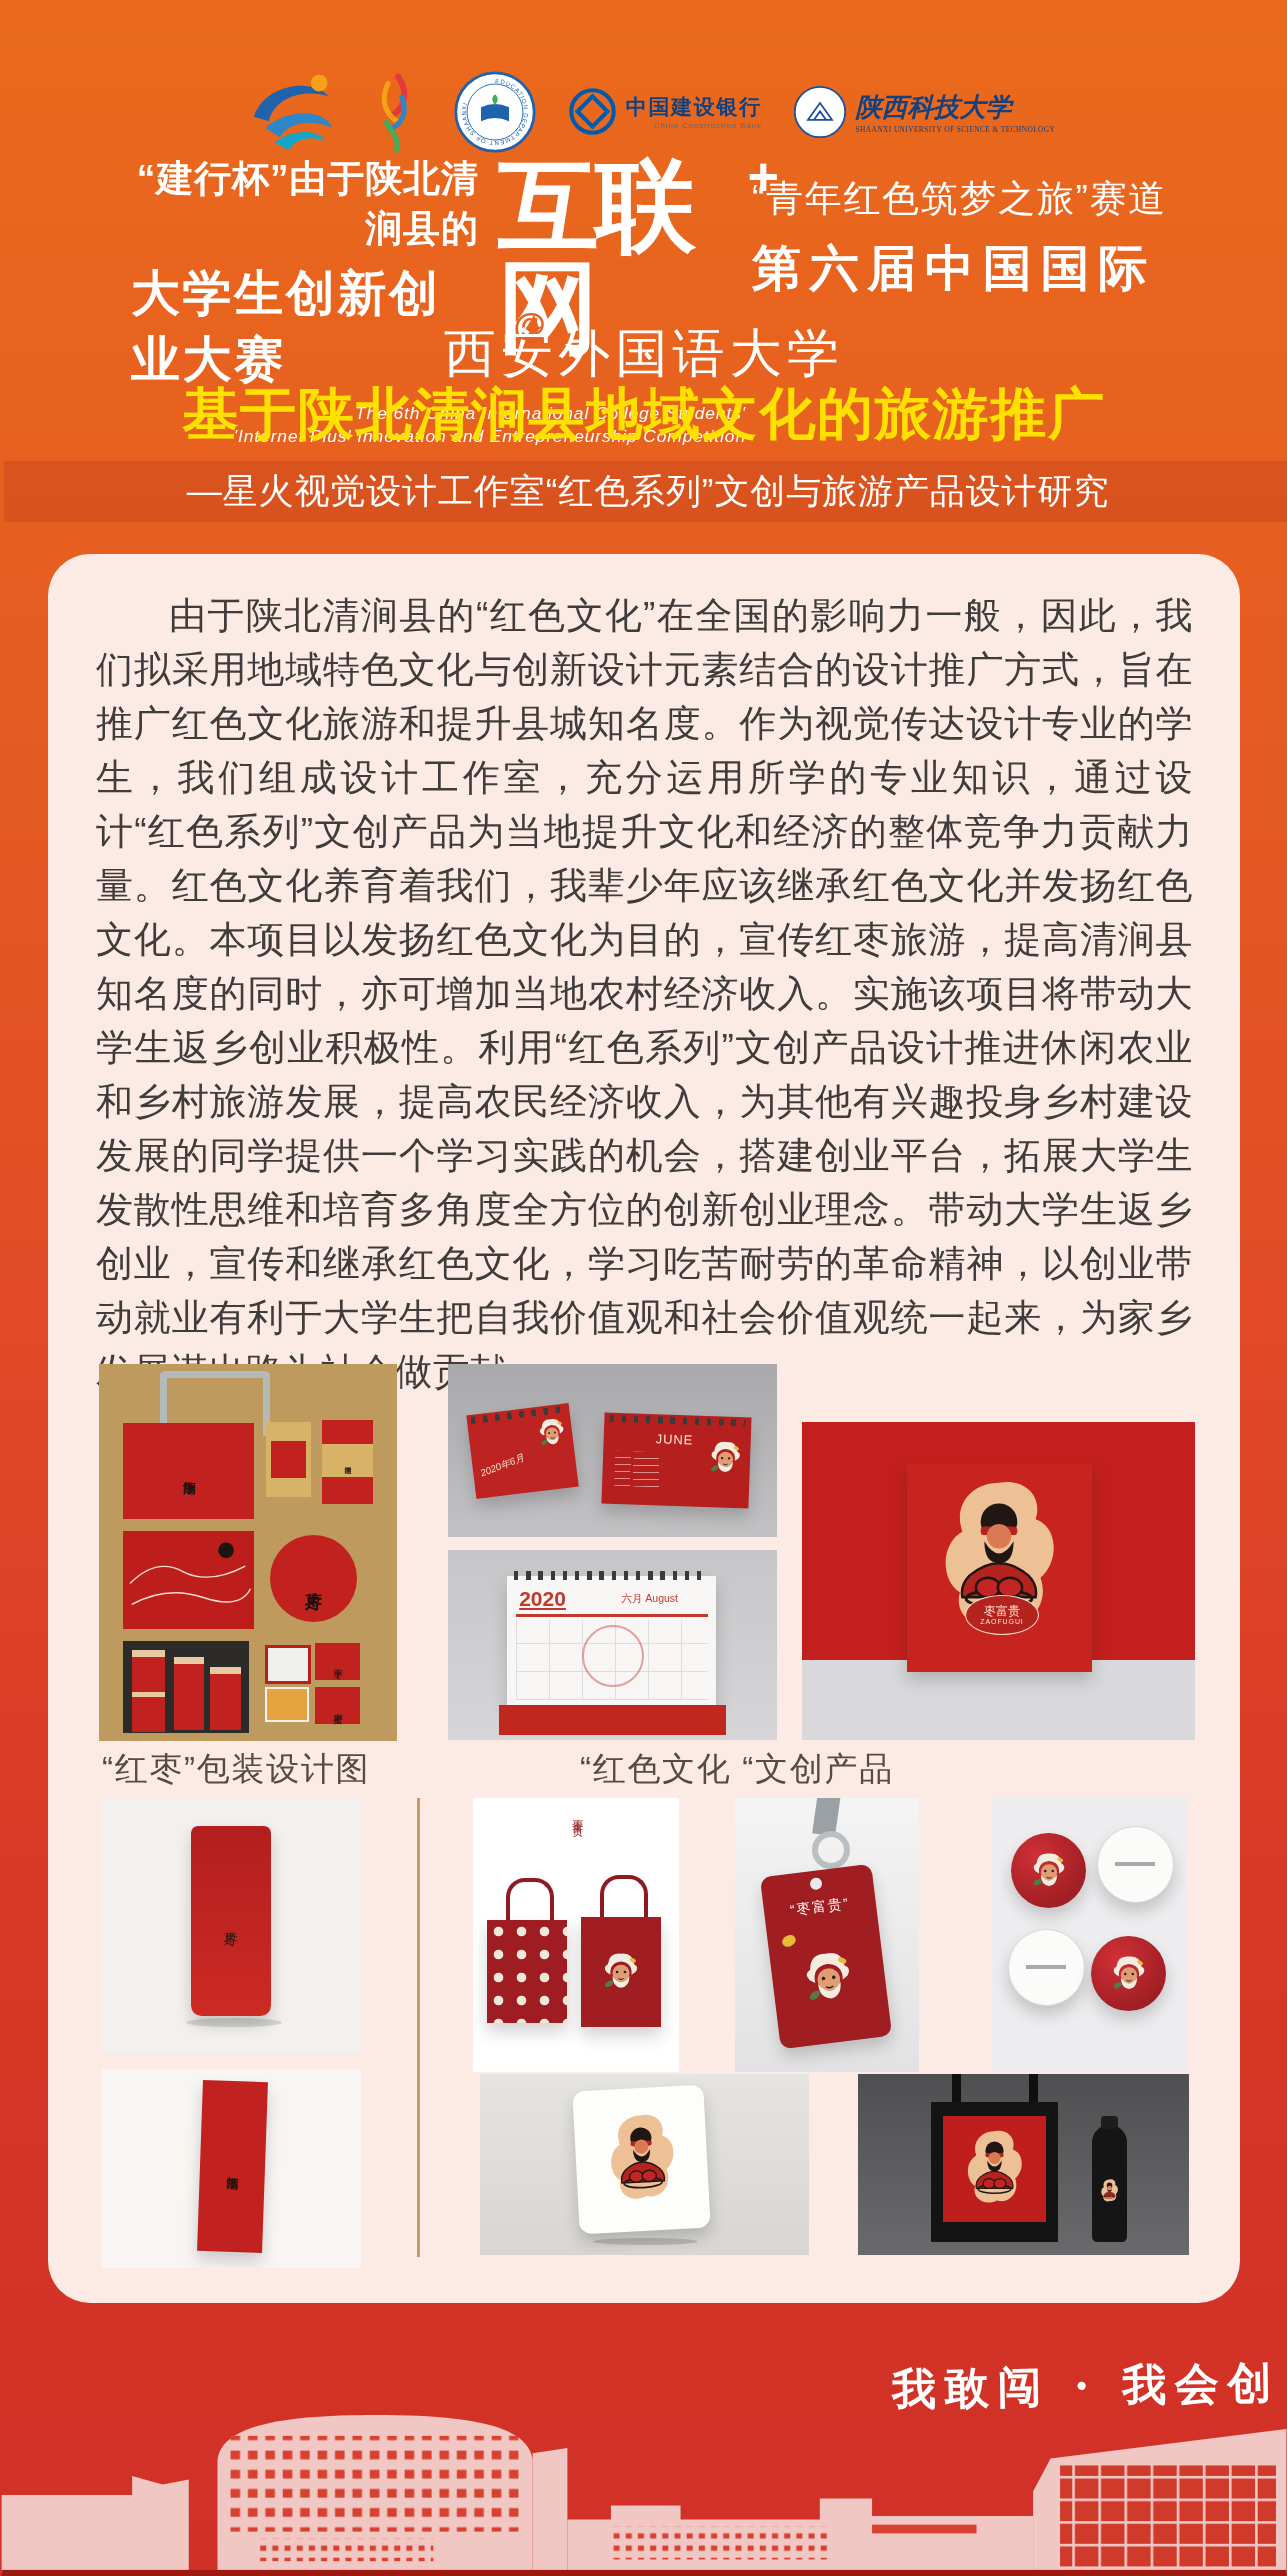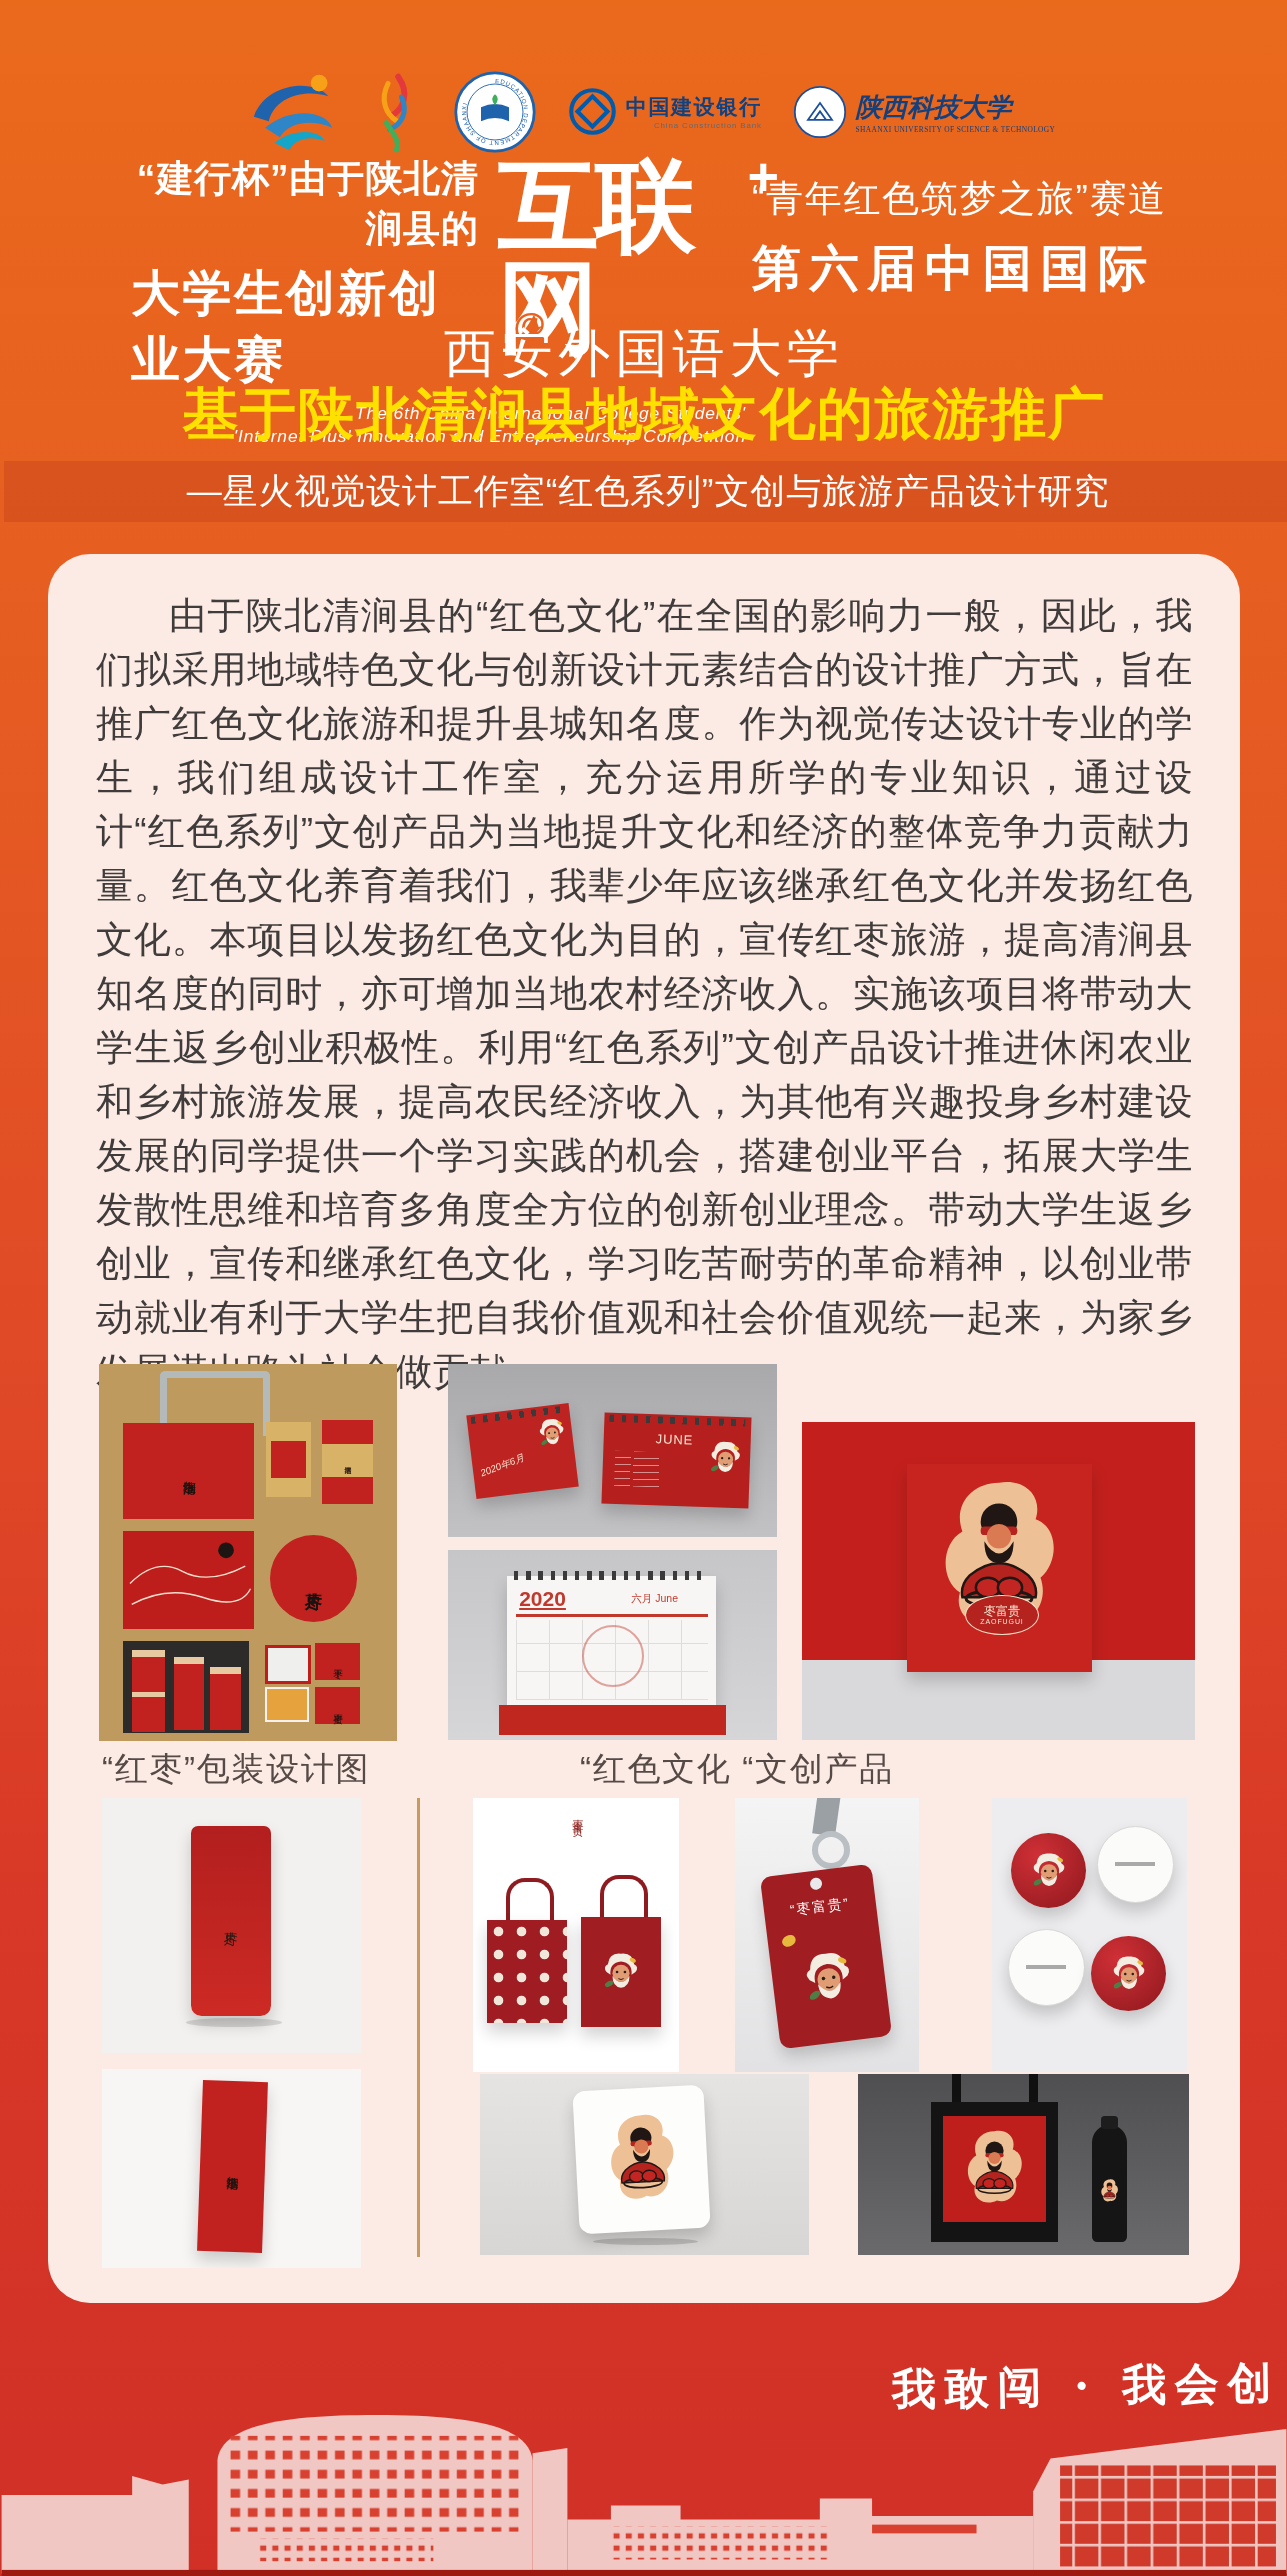--- a/index.html
+++ b/index.html
@@ -206,21 +206,21 @@
             <use href="#mascot-face"></use>
           </svg>
         <div class="abs" style="left:12.2px;top:38px;width:45px;height:35px;background-image:repeating-linear-gradient(0deg,rgba(255,255,255,0.5) 0 0.9px,transparent 0.9px 7px);"></div>
       </div>
     </div>
 
     <div class="panel" style="left:400px;top:996px;width:329px;height:190px;background:linear-gradient(180deg,#c6c6c8,#d6d6d8);">
       <div class="abs shadow-soft" style="left:59px;top:26px;width:209px;height:131px;background:#f7f6f4;">
         <div class="spiral abs" style="left:7px;top:-5.2px;width:195px;height:8.7px;"></div>
         <span class="abs" style="left:12.2px;top:10.5px;font-size:21px;font-weight:bold;color:#c0392c;text-decoration:underline;">2020</span>
-        <span class="abs" style="right:38px;top:15.7px;font-size:10.5px;color:#c0392c;">六月 June</span>
+        <span class="abs" style="right:38px;top:15.7px;font-size:10.5px;color:#c0392c;">六月 August</span>
         <div class="abs" style="left:8.7px;top:38px;width:192px;height:2.6px;background:#c0392c;"></div>
         <div class="abs grid-page" style="left:8.7px;top:44px;width:192px;height:80px;"></div>
         <div class="abs" style="left:75px;top:49px;width:58px;height:58px;border:2.6px solid rgba(192,57,44,0.45);border-radius:50%;"></div>
       </div>
       <div class="abs" style="left:51px;top:155px;width:227px;height:30px;background:#c0271f;"></div>
     </div>
 
     <div class="panel" style="left:754px;top:868px;width:393px;height:318px;background:#c3201d;">
       <div class="abs" style="left:0;bottom:0;width:393px;height:80px;background:#d9d9db;"></div>
       <div class="abs shadow-soft" style="left:105px;top:42px;width:185px;height:208px;background:#c8241f;">

